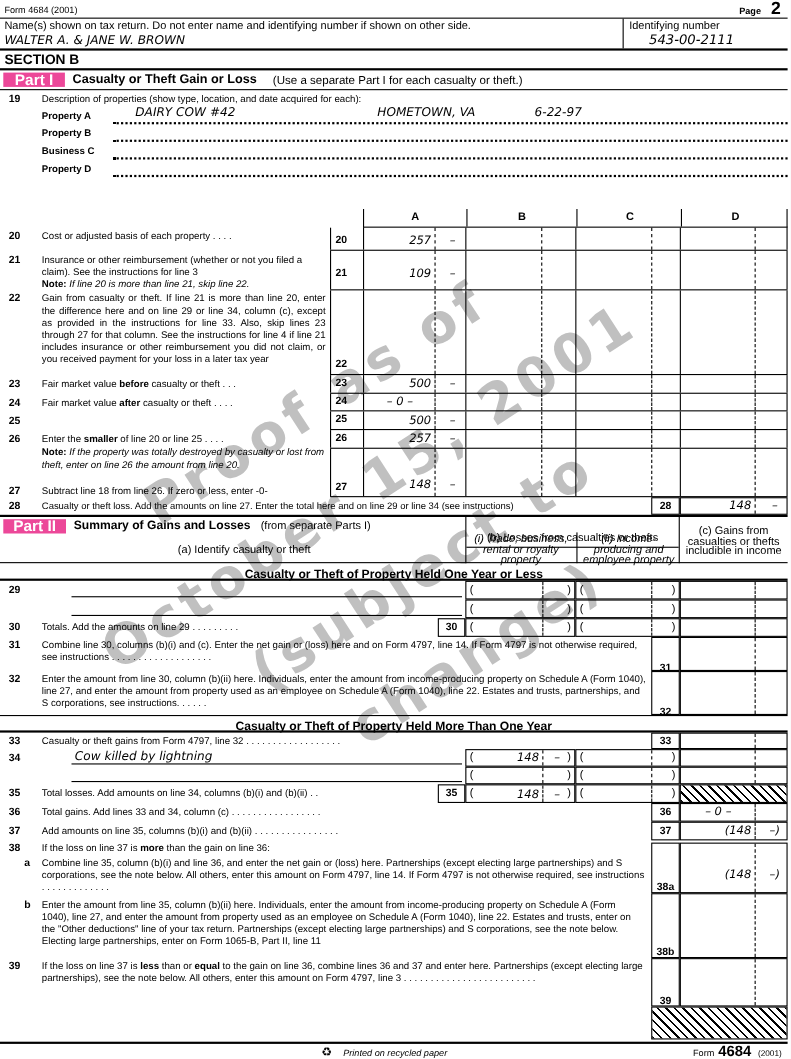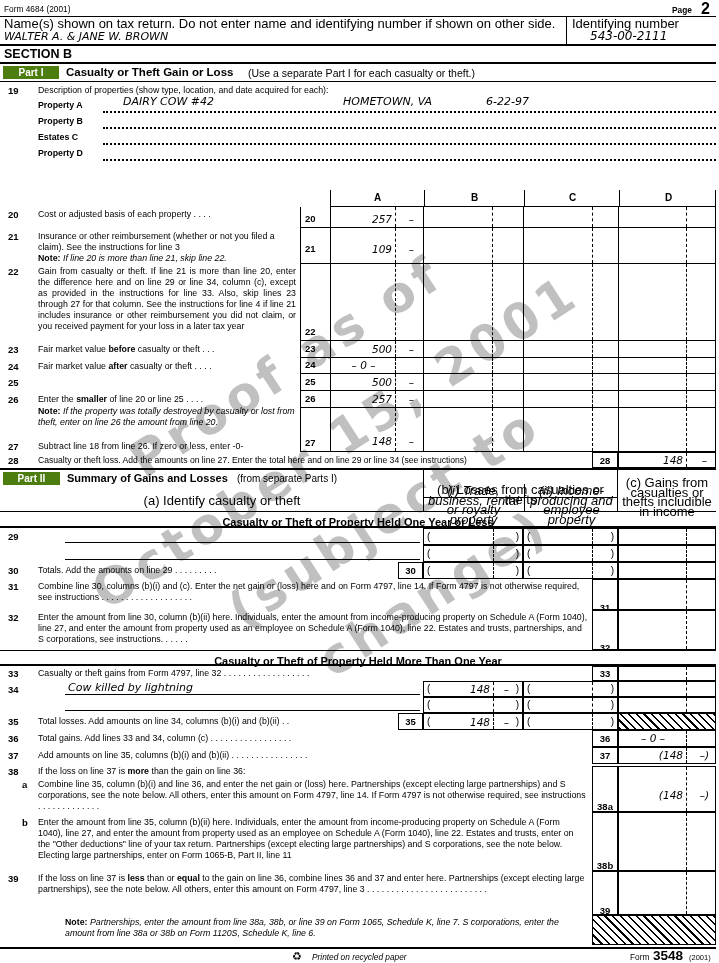--- a/index.html
+++ b/index.html
@@ -1,28 +1,28 @@
 <!DOCTYPE html>
 <html><head>
 <meta charset="utf-8">
 <style>
   html,body{margin:0;padding:0;background:#e8e8e8}
   .page{position:relative;width:719px;height:963px;background:#fff;color:#000;
         font-family:"Liberation Sans",sans-serif;overflow:hidden}
   .a{position:absolute}
   .b{font-weight:bold}
   .i{font-style:italic}
-  .s8{font-size:13px;line-height:9.5px}
+  .s8{font-size:10px;line-height:9.5px}
   .s85{font-size:8.3px;line-height:10px}
   .s9{font-size:8.8px;line-height:11px}
   .s10{font-size:10px;line-height:12px}
   .s12{font-size:12.5px;line-height:15px}
   .ctr{text-align:center}
   .hw{font-family:"DejaVu Sans",sans-serif;font-style:italic;font-size:11px;line-height:12px}
-  .blk{background:#4d7c0f;color:#fff;font-weight:bold;text-align:center;font-size:10px;line-height:13px}
+  .blk{background:#ec4899;color:#fff;font-weight:bold;text-align:center;font-size:14px;line-height:13px}
   .numcol{font-weight:bold;font-size:9.5px}
   .dotline{border-bottom:2px dotted #000}
   .bx{box-sizing:border-box;border:1.5px solid #000}
   .row{position:absolute;left:300px;width:416px;box-sizing:border-box;border-bottom:1.5px solid #000}
   .cell{position:absolute;top:0;height:100%;box-sizing:border-box;border-left:1.5px solid #000}
   .dash{position:absolute;top:0;bottom:0;border-left:1.6px dashed #000}
   .dol{position:absolute;bottom:2px;font-family:"DejaVu Sans",sans-serif;font-style:italic;font-size:10.5px}
   .cts{position:absolute;bottom:2px;font-family:"DejaVu Sans",sans-serif;font-style:italic;font-size:10.5px}
   .prow{position:absolute;left:0;width:716px;box-sizing:border-box}
   .pcell{position:absolute;top:0;height:100%;box-sizing:border-box;border:1.3px solid #000;font-size:10px}
@@ -74,21 +74,21 @@
   <span class="a s9" style="left:38px;top:85px">Description of properties (show type, location, and date acquired for each):</span>
 
   <span class="a s9 b" style="left:38px;top:100px">Property A</span>
   <div class="a dotline" style="left:103px;top:97px;width:613px;height:14px">
     <span class="a hw" style="left:20px;top:-1px">DAIRY COW #42</span>
     <span class="a hw" style="left:240px;top:-1px">HOMETOWN, VA</span>
     <span class="a hw" style="left:383px;top:-1px">6-22-97</span>
   </div>
   <span class="a s9 b" style="left:38px;top:116px">Property B</span>
   <div class="a dotline" style="left:103px;top:113px;width:613px;height:14px"></div>
-  <span class="a s9 b" style="left:38px;top:132px">Estates C</span>
+  <span class="a s9 b" style="left:38px;top:132px">Business C</span>
   <div class="a dotline" style="left:103px;top:129px;width:613px;height:14px"></div>
   <span class="a s9 b" style="left:38px;top:148px">Property D</span>
   <div class="a dotline" style="left:103px;top:145px;width:613px;height:14px"></div>
 
   <div class="a" style="left:330px;top:190px;width:386px;height:17px;box-sizing:border-box;border:1.5px solid #000;border-top:none">
     <span class="a b s10 ctr" style="left:0;width:93px;top:2px">A</span>
     <div class="cell" style="left:93px;width:100px">
         <span class="a b s10" style="left:46px;top:2px">B</span>
       </div>
     <div class="cell" style="left:193px;width:95px">
@@ -499,22 +499,21 @@
     <span class="a numcol" style="left:8px;top:2px">39</span>
     <span class="a s9" style="left:38px;top:2px;width:548px"><span>If the loss on line 37 is </span><b>less</b><span> than or </span><b>equal</b><span> to the gain on line 36, combine lines 36 and 37 and enter here. Partnerships (except electing large partnerships), see the note below. All others, enter this amount on Form 4797, line 3  .  .  .  .  .  .  .  .  .  .  .  .  .  .  .  .  .  .  .  .  .  .  .  .  .</span></span>
     <div class="nbox" style="left:592px;top:0;width:26px;height:44px;line-height:78px"><span>39</span></div>
     <div class="vcell" style="left:618px;top:0;width:98px;height:44px">
         <span class="dash" style="right:28px"></span>
       </div>
   </div>
 
   <div class="a hatch" style="left:592px;top:915px;width:124px;height:30px;border:1.3px solid #000;box-sizing:border-box"></div>
 
-  <span class="a s9" style="left:65px;top:917px;width:520px"><b>Note:</b> <span class="i">Partnerships, enter the amount from line 38a, 38b, or line 39 on Form 1065, Schedule K, line 7. S corporations, enter the amount from line 38a or 38b on Form 1120S, Schedule K, line 6.</span></span>
 
   <div class="a" style="left:0;top:947px;width:716px;border-top:2px solid #000"></div>
   <span class="a" style="left:292px;top:950px;font-size:11px">♻</span>
   <span class="a s85 i" style="left:312px;top:952px">Printed on recycled paper</span>
   <span class="a s85" style="left:630px;top:952px">Form</span>
-  <span class="a b" style="left:653px;top:948px;font-size:13.5px">3548</span>
+  <span class="a b" style="left:653px;top:948px;font-size:13.5px">4684</span>
   <span class="a" style="left:689px;top:953px;font-size:7.5px">(2001)</span>
 
 </div>
 
 </body></html>

